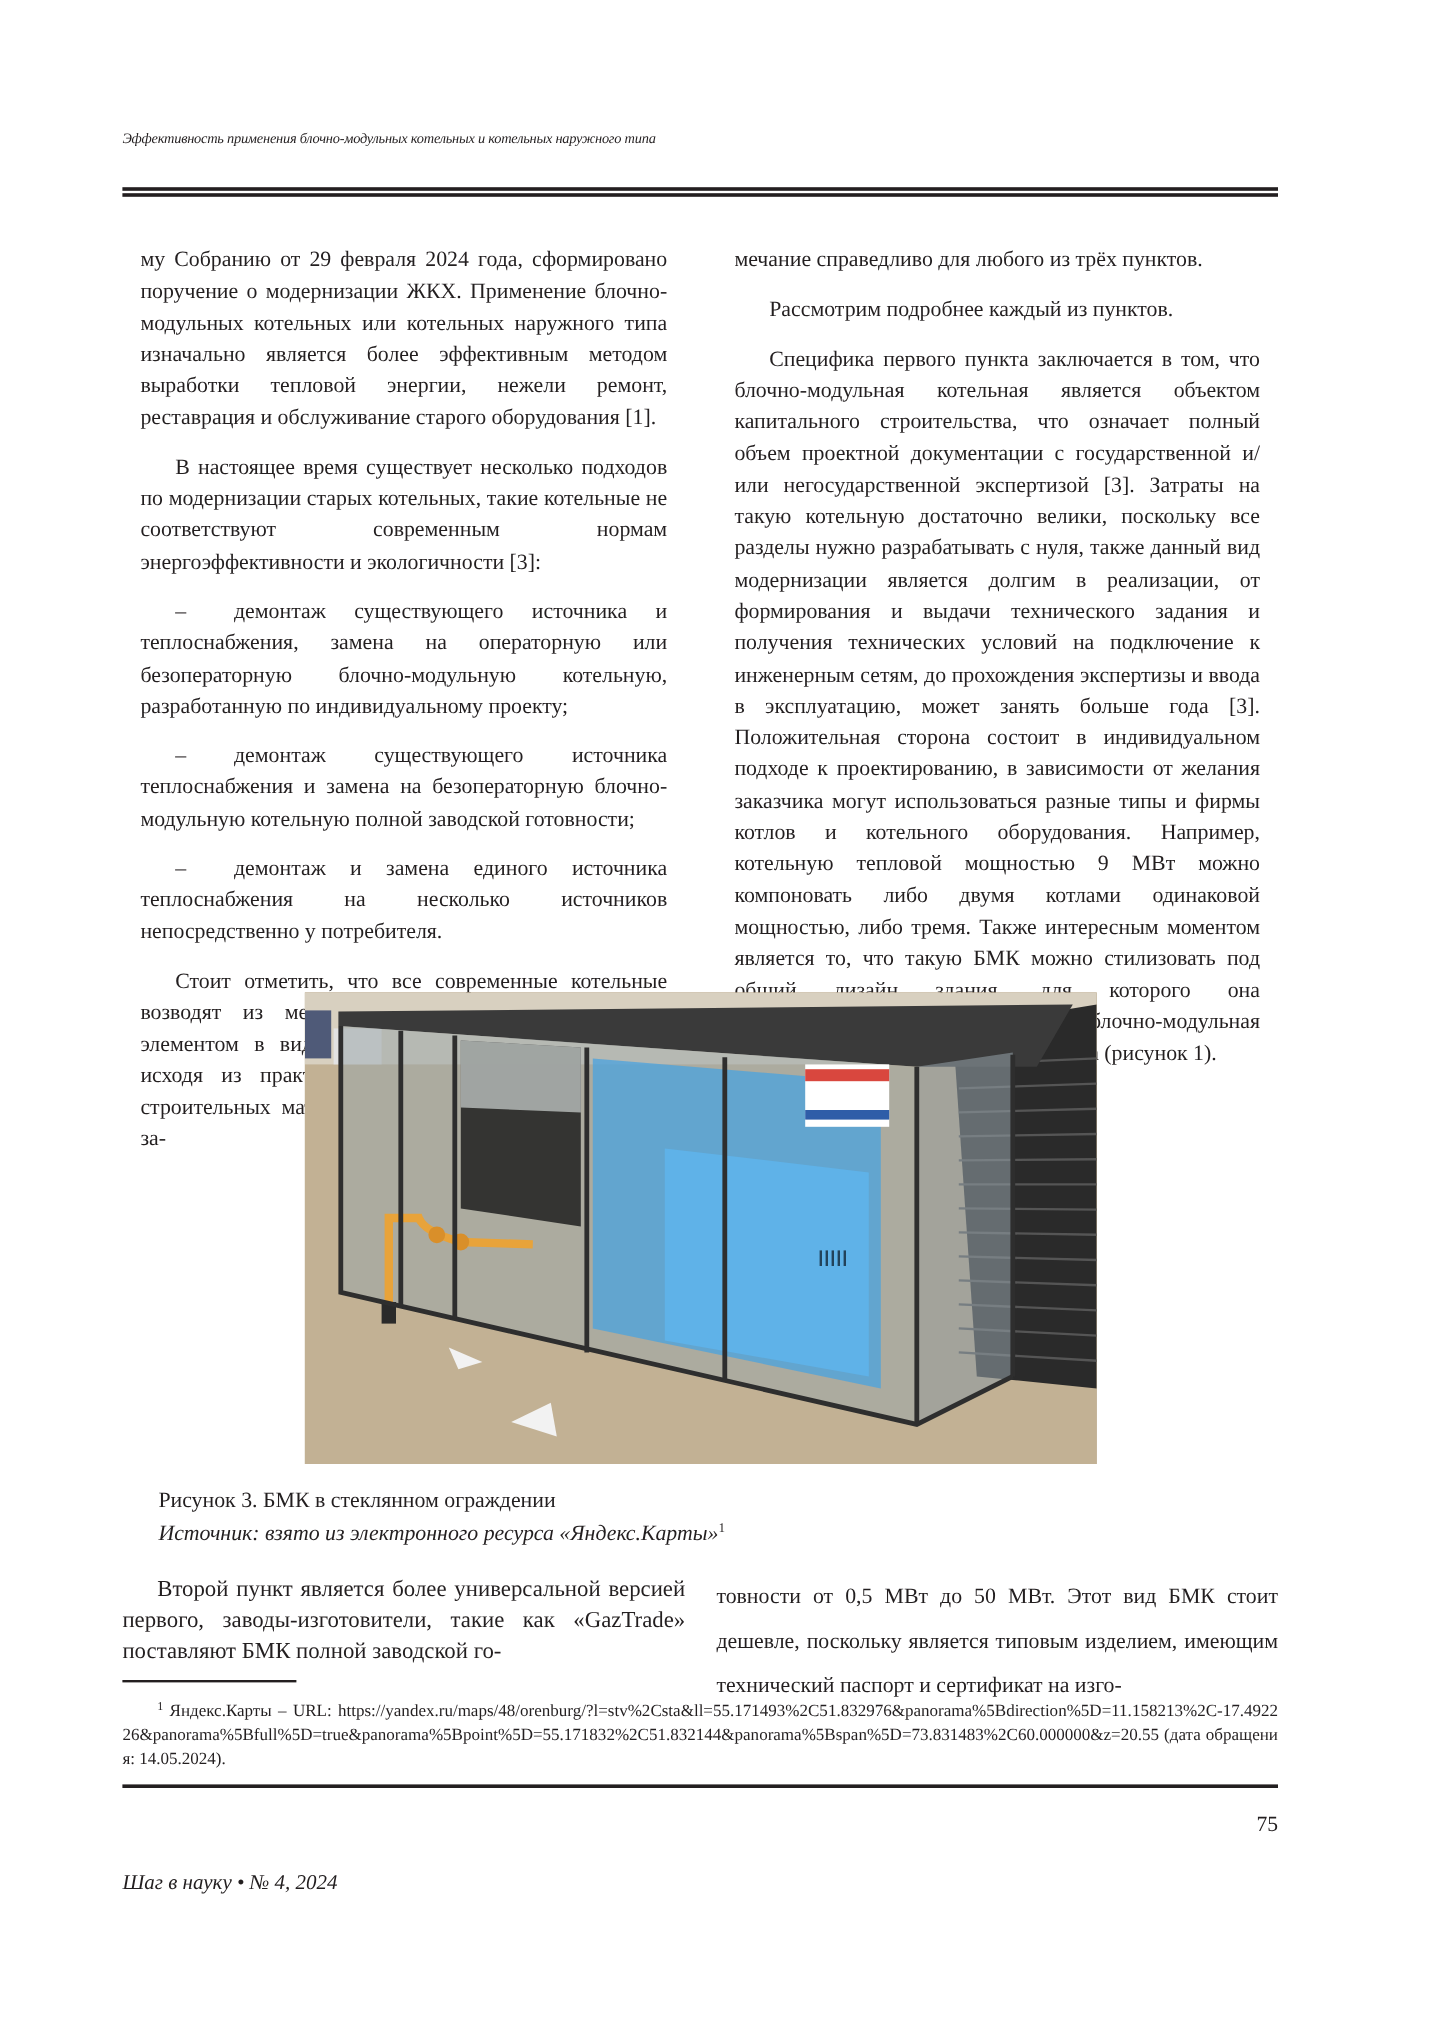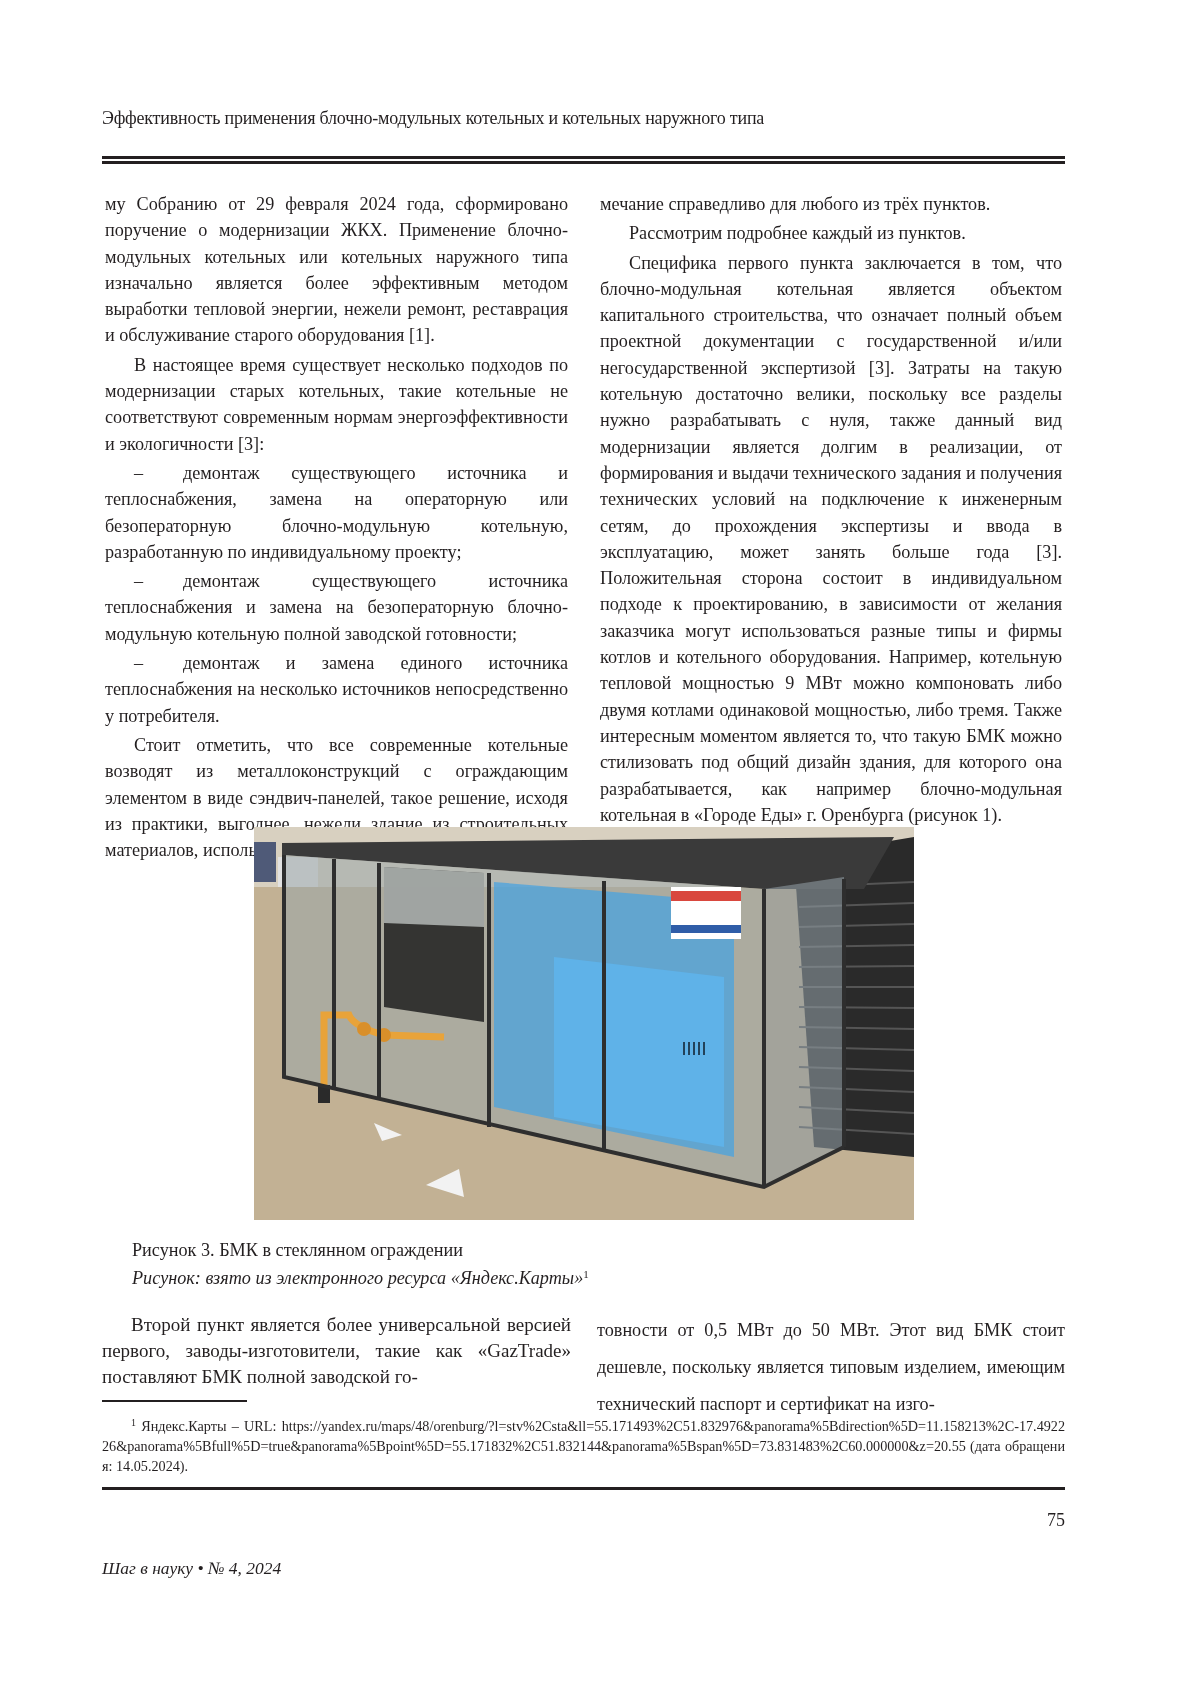--- a/index.html
+++ b/index.html
@@ -1,24 +1,24 @@
 <!DOCTYPE html>
 <html><head>
 <meta charset="utf-8">
 <style>
   html, body { margin: 0; padding: 0; background: #ffffff; }
   body { width: 1200px; height: 1697px; position: relative; overflow: hidden;
          font-family: "Liberation Serif", "DejaVu Serif", serif; color: #231f20; }
-  .running-header { position: absolute; left: 102px; top: 108px; 
-         font-size: 18px; letter-spacing: -0.2px; }
+  .running-header { position: absolute; left: 102px; top: 108px; font-style: italic;
+         font-size: 12px; letter-spacing: -0.2px; }
   .header-rule { position: absolute; left: 102px; width: 963px; top: 156px; height: 9px; }
   .header-rule .r1 { position: absolute; left: 0; right: 0; top: 0; height: 3px; background: #231f20; }
   .header-rule .r2 { position: absolute; left: 0; right: 0; top: 5px; height: 3px; background: #231f20; }
   .col { position: absolute; font-size: 18.2px; line-height: 26.3px; text-align: justify; }
-  .col p { margin: 3px; }
+  .col p { margin: 15px; }
   .col-left { left: 102px; top: 188px; width: 469px; }
   .col-right { left: 597px; top: 188px; width: 468px; }
   .indent { text-indent: 29px; }
   .list-item { text-indent: 29px; }
   .list-item .dash-g { display: inline-block; width: 49px; text-indent: 0; }
   .figure { position: absolute; left: 254px; top: 827px; width: 660px; height: 393px; overflow: hidden;
             background: #bba98e; }
   .fig-caption { position: absolute; left: 132px; top: 1238px; font-size: 18.2px; line-height: 24px; }
   .fig-caption .src { font-style: italic; }
   .fig-caption sup { font-size: 11px; vertical-align: 6px; font-style: normal; }
@@ -109,21 +109,21 @@
       <line x1="510" y1="62" x2="510" y2="360"></line>
       <line x1="590" y1="52" x2="590" y2="320"></line>
     </g>
     <polygon points="120,296 148,308 128,314" fill="#f2f2f2"></polygon>
     <polygon points="172,358 205,342 210,370" fill="#f2f2f2"></polygon>
   </svg>
 </div>
 
 <div class="fig-caption">
   <div>Рисунок 3. БМК в стеклянном ограждении</div>
-  <div class="src"><span>Рисунок: взято из электронного ресурса «Яндекс.Карты»</span><sup>1</sup></div>
+  <div class="src"><span>Источник: взято из электронного ресурса «Яндекс.Карты»</span><sup>1</sup></div>
 </div>
 
 <div class="bottom-left">
   <p class="indent">Второй пункт является более универсальной версией первого, заводы-изготовители, такие как «GazTrade» поставляют БМК полной заводской го-</p>
 </div>
 <div class="bottom-right">
   <p>товности от 0,5 МВт до 50 МВт. Этот вид БМК стоит дешевле, поскольку является типовым изделием, имеющим технический паспорт и сертификат на изго-</p>
 </div>
 
 <div class="fn-rule"></div>

